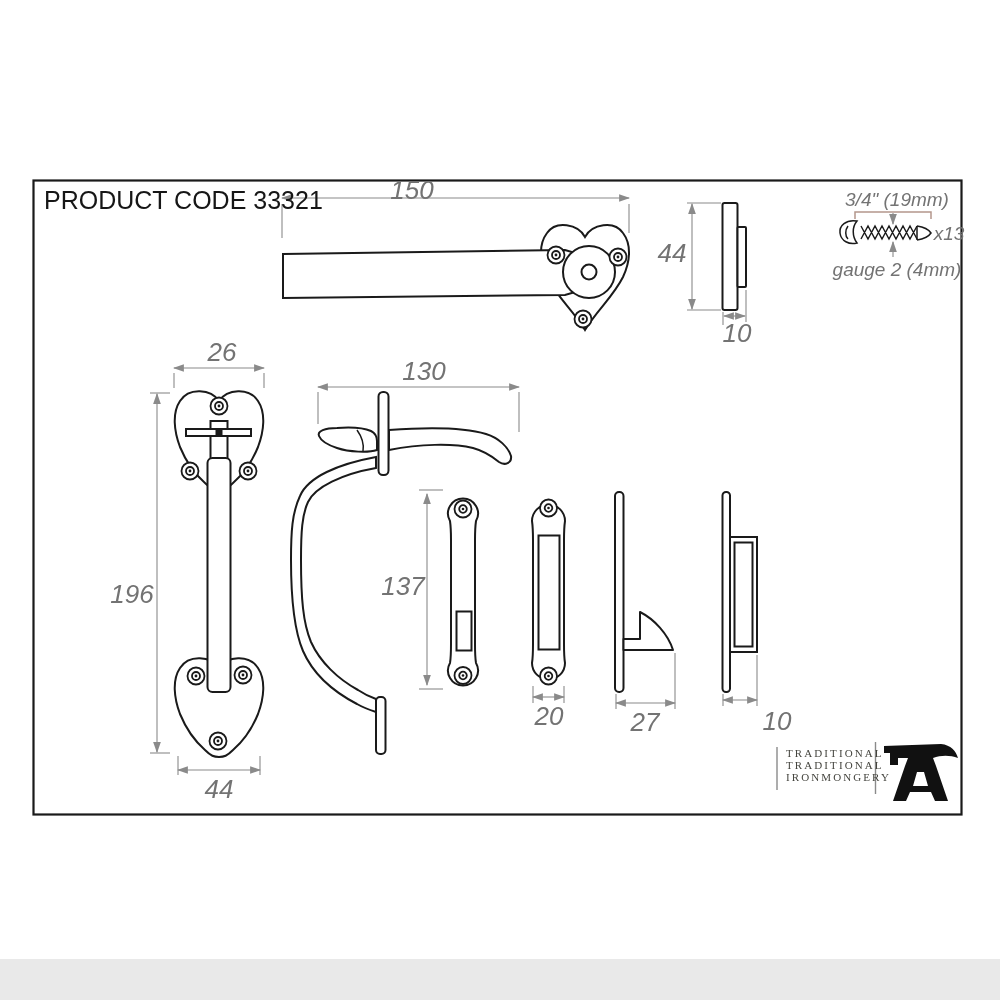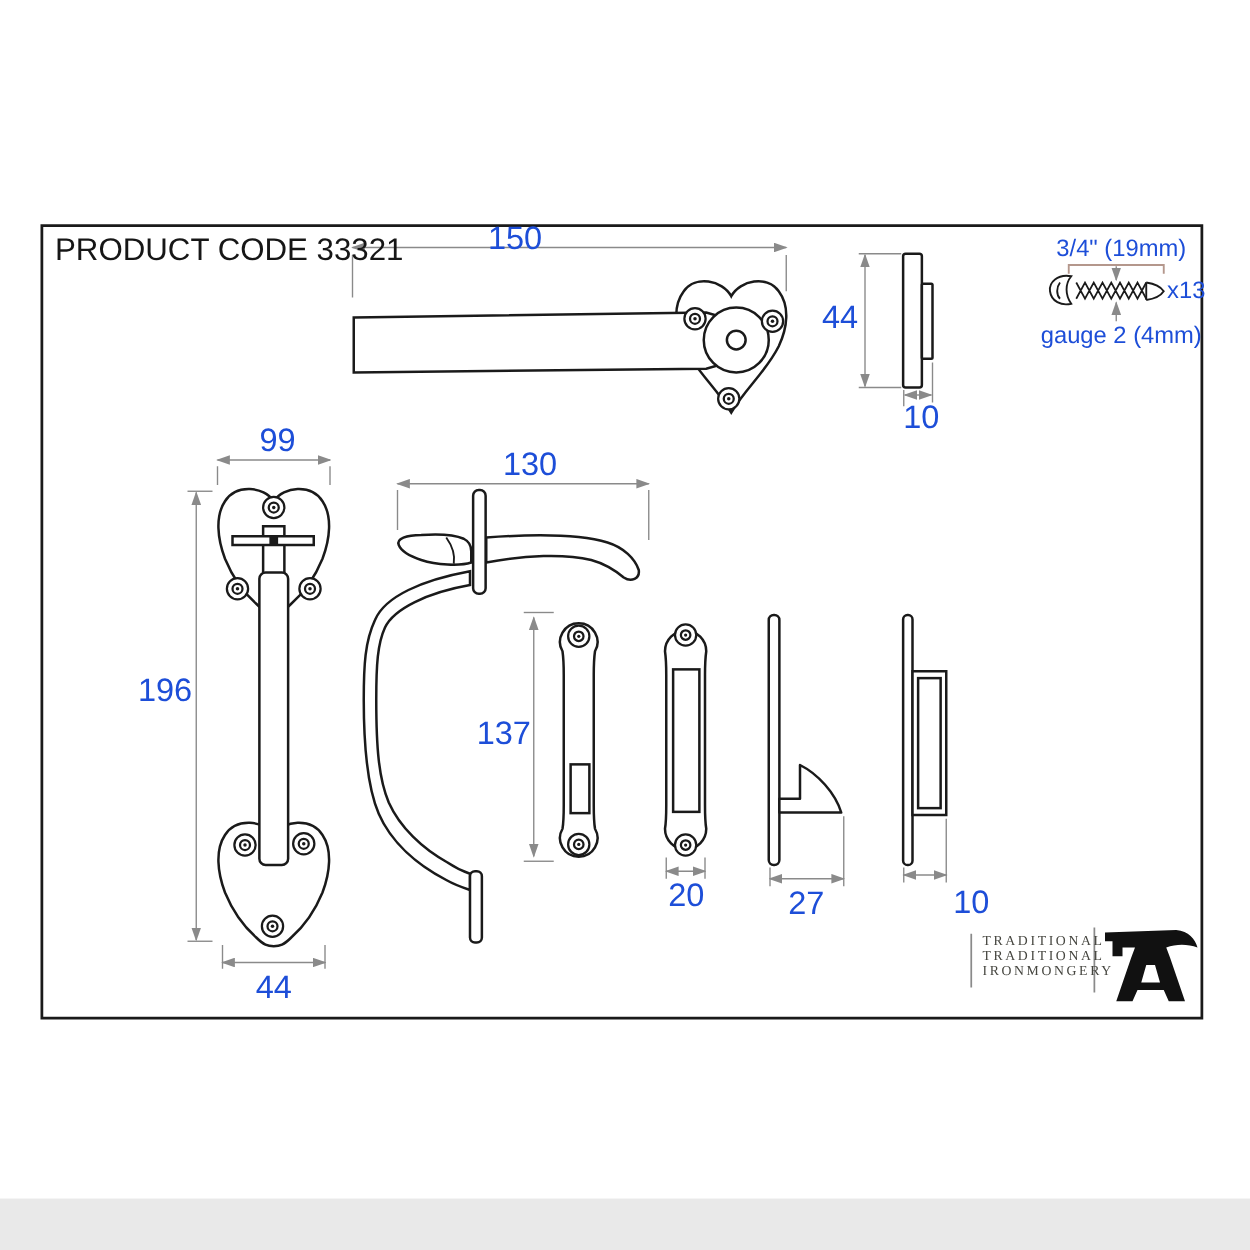--- a/index.html
+++ b/index.html
@@ -1,20 +1,20 @@
 <!DOCTYPE html>
 <html><head>
 <meta charset="utf-8">
 <style>
   html,body{margin:0;padding:0;background:#e9e9e9;}
   .page{position:relative;width:1000px;height:959px;background:#ffffff;
         font-family:"Liberation Sans",sans-serif;overflow:hidden;}
   svg.draw{position:absolute;left:0;top:0;}
   .lbl{position:absolute;transform:translate(-50%,-50%);white-space:nowrap;
-       color:#1d4ed8;font-size:26px;line-height:1;}
+       color:#737373;font-size:26px;line-height:1;font-style:italic;}
   .lbl-sm{font-size:19px;}
   .product-code{position:absolute;left:44px;top:186px;font-size:25px;color:#161616;
        letter-spacing:0px;}
   .brand{position:absolute;left:786px;top:747px;width:92px;color:#45453f;
        font-family:"Liberation Serif",serif;font-size:11px;letter-spacing:2.1px;
        line-height:12px;}
   .disclaimer{position:absolute;left:33px;top:822px;width:929px;text-align:center;
        font-size:17.5px;color:#111;}
   .part{stroke:#1a1a1a;stroke-width:2;fill:#ffffff;}
   .thin{stroke:#1a1a1a;stroke-width:1.5;fill:none;}
@@ -231,22 +231,22 @@
            L905,766 L908,758 L898,758 L898,765 L890,765 L890,753 L884,753 Z
            M917,772 L924,772 L928,786 L913,786 Z"></path>
     </g>
   </svg>
 
   <div class="product-code">PRODUCT CODE 33321</div>
 
   <div class="lbl" style="left:412px;top:190px;">150</div>
   <div class="lbl" style="left:672px;top:253px;">44</div>
   <div class="lbl" style="left:737px;top:333px;">10</div>
-  <div class="lbl" style="left:222px;top:352px;">99</div>
-  <div class="lbl" style="left:132px;top:552px;">196</div>
+  <div class="lbl" style="left:222px;top:352px;">26</div>
+  <div class="lbl" style="left:132px;top:594px;">196</div>
   <div class="lbl" style="left:219px;top:789px;">44</div>
   <div class="lbl" style="left:424px;top:371px;">130</div>
   <div class="lbl" style="left:403px;top:586px;">137</div>
   <div class="lbl" style="left:549px;top:716px;">20</div>
   <div class="lbl" style="left:645px;top:722px;">27</div>
   <div class="lbl" style="left:777px;top:721px;">10</div>
 
   <div class="lbl lbl-sm" style="left:897px;top:199px;">3/4" (19mm)</div>
   <div class="lbl lbl-sm" style="left:949px;top:233px;">x13</div>
   <div class="lbl lbl-sm" style="left:897px;top:269px;">gauge 2 (4mm)</div>

